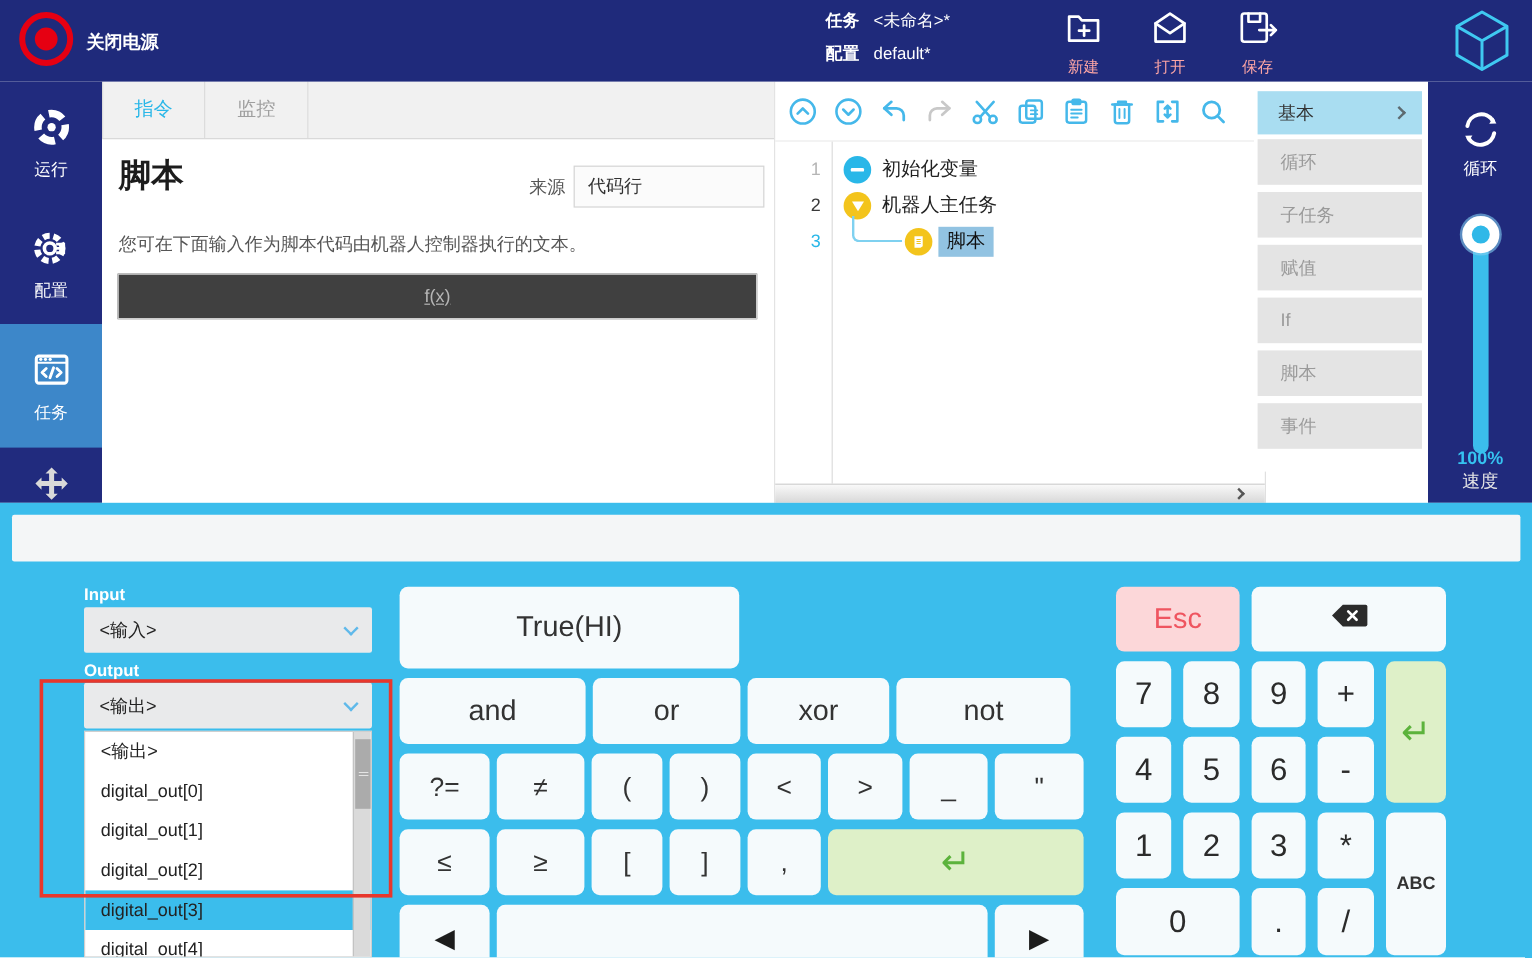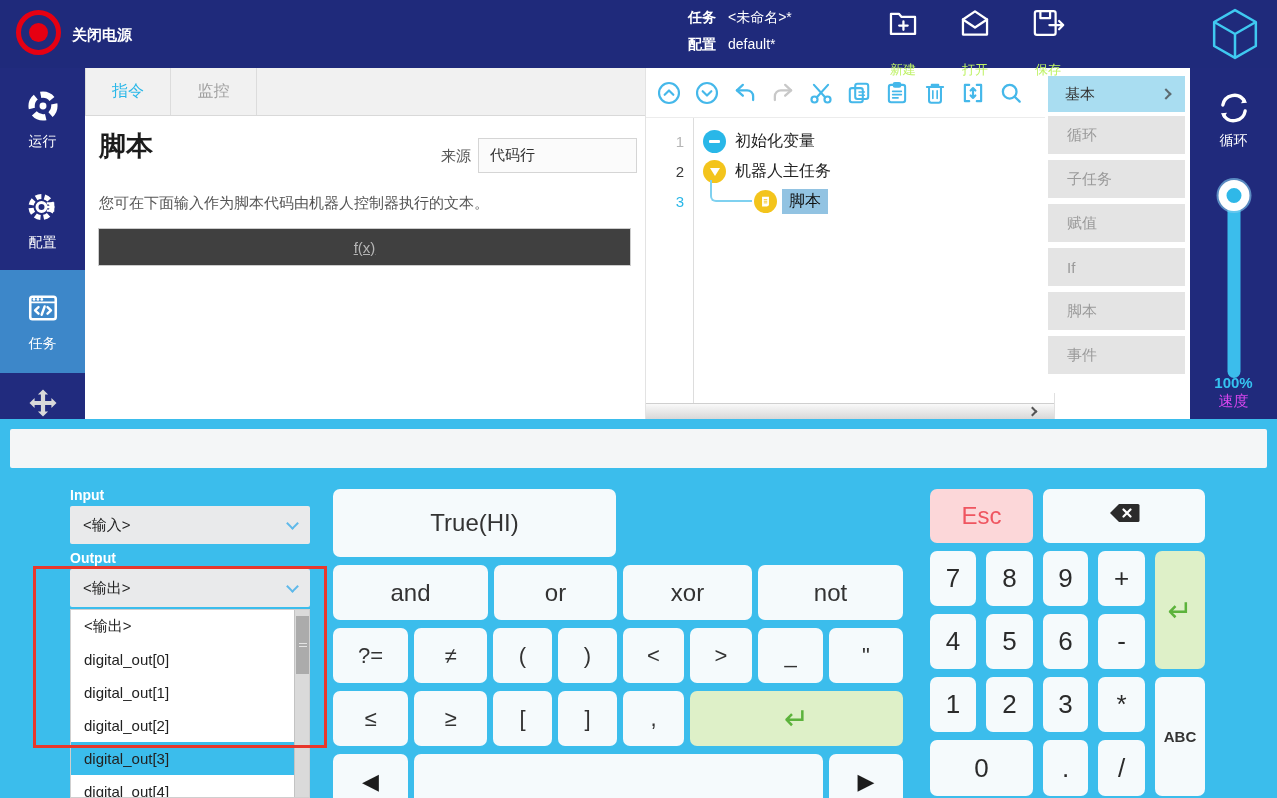--- a/index.html
+++ b/index.html
@@ -9,21 +9,21 @@
 
   
   .topbar{left:0;top:0;width:1277px;height:68px;background:#1f2a7b;z-index:3;}
   .power-btn{left:16px;top:10px;width:45px;height:45px;border-radius:50%;border:5px solid #e60012;display:flex;align-items:center;justify-content:center;cursor:pointer;}
   .power-dot{width:19px;height:19px;border-radius:50%;background:#e60012;}
   .power-label{left:72px;top:26px;color:#fff;font-weight:bold;font-size:15px;}
   .task-info{left:688px;top:9px;display:flex;flex-direction:column;gap:9px;font-size:14px;color:#fff;}
   .task-info .row{display:flex;gap:12px;}
   .task-info .lbl{font-weight:bold;}
   .top-actions{left:886px;top:6px;display:flex;gap:38px;}
-  .top-action{display:flex;flex-direction:column;align-items:center;gap:18px;color:#bef264;font-size:13px;cursor:pointer;}
+  .top-action{display:flex;flex-direction:column;align-items:center;gap:4px;color:#fca5a5;font-size:13px;cursor:pointer;}
   .brand{left:1210px;top:6px;}
 
   
   .sidebar{left:0;top:68px;width:85px;height:351px;background:#212b7e;z-index:2;}
   .side-item{width:85px;display:flex;flex-direction:column;align-items:center;justify-content:center;gap:6px;color:#fff;font-size:14px;cursor:pointer;}
   .side-item.active{background:#3d87c9;}
 
   
   .script-panel{left:85px;top:68px;width:560px;height:284px;background:#fff;}
   .tabbar{left:0;top:0;width:560px;height:48px;background:#f1f1f1;border-bottom:1px solid #d9d9d9;display:flex;}
@@ -64,21 +64,21 @@
   .chev-d{position:absolute;right:13px;top:13px;width:9px;height:9px;border-right:2px solid #fff;border-bottom:2px solid #fff;transform:rotate(45deg);}
   .cmd-item{width:137px;height:38px;background:#e4e4e4;color:#9a9a9a;display:flex;align-items:center;padding-left:19px;font-size:15px;margin-bottom:6px;cursor:pointer;}
 
   
   .right-rail{left:1190px;top:68px;width:87px;height:351px;background:#202a7c;z-index:2;}
   .rr-loop{left:0;top:20px;width:100%;display:flex;justify-content:center;}
   .rr-loop-label{left:0;top:64px;width:100%;text-align:center;color:#fff;font-size:14px;}
   .slider-track{left:50%;top:125px;transform:translateX(-50%);width:13px;height:185px;background:#3bbdec;border-radius:7px;}
   .slider-handle{left:50%;top:112px;transform:translateX(-50%);width:31px;height:31px;border-radius:50%;background:#2fb8e8;border:8px solid #fff;box-shadow:0 0 0 2px rgba(130,205,240,.6);cursor:pointer;}
   .rr-speed-val{left:0;top:306px;width:100%;text-align:center;color:#35c3f0;font-weight:bold;font-size:15px;}
-  .rr-speed-lab{left:0;top:324px;width:100%;text-align:center;color:#d946ef;font-size:15px;}
+  .rr-speed-lab{left:0;top:324px;width:100%;text-align:center;color:#e5e5e5;font-size:15px;}
 
   
   .kb{left:0;top:419px;width:1277px;height:379px;background:#3bbdec;z-index:10;}
   .expr{left:10px;top:10px;width:1257px;height:39px;background:#f4f6f7;border:none;outline:none;border-radius:2px;font-size:17px;padding:0 12px;color:#222;}
   .io-label{left:70px;color:#fff;font-size:14px;font-weight:bold;}
   .select{left:70px;width:240px;height:38px;background:#e9eaeb;border-radius:2px;display:flex;align-items:center;padding-left:13px;font-size:15px;color:#222;cursor:pointer;}
   .select .sel-chev{position:absolute;right:13px;top:13px;width:9px;height:9px;border-right:2px solid #5fb9ea;border-bottom:2px solid #5fb9ea;transform:rotate(45deg);}
   .dd-list{left:70px;top:190px;width:240px;height:189px;background:#fff;border:1px solid #cfcfcf;overflow:hidden;z-index:4;}
   .dd-item{height:33px;display:flex;align-items:center;padding-left:13px;font-size:15px;color:#222;cursor:pointer;}
   .dd-item.sel{background:#3bbdec;}
@@ -379,21 +379,21 @@
 
   <div class="abs red-box"></div>
 
   <div class="abs kb-left">
     <div class="krow">
       <div class="key big h54" style="width:283px;">True(HI)</div>
     </div>
     <div class="krow">
       <div class="key big h55" style="width:155px;">and</div>
       <div class="key big h55" style="width:123px;">or</div>
-      <div class="key big h55" style="width:129px;">xor</div>
+      <div class="key big h55" style="width:118px;">xor</div>
       <div class="key big h55" style="width:145px;">not</div>
     </div>
     <div class="krow">
       <div class="key h55" style="width:75px;">?=</div>
       <div class="key h55" style="width:73px;">≠</div>
       <div class="key h55" style="width:59px;">(</div>
       <div class="key h55" style="width:59px;">)</div>
       <div class="key h55" style="width:61px;">&lt;</div>
       <div class="key h55" style="width:62px;">&gt;</div>
       <div class="key h55" style="width:65px;">_</div>

